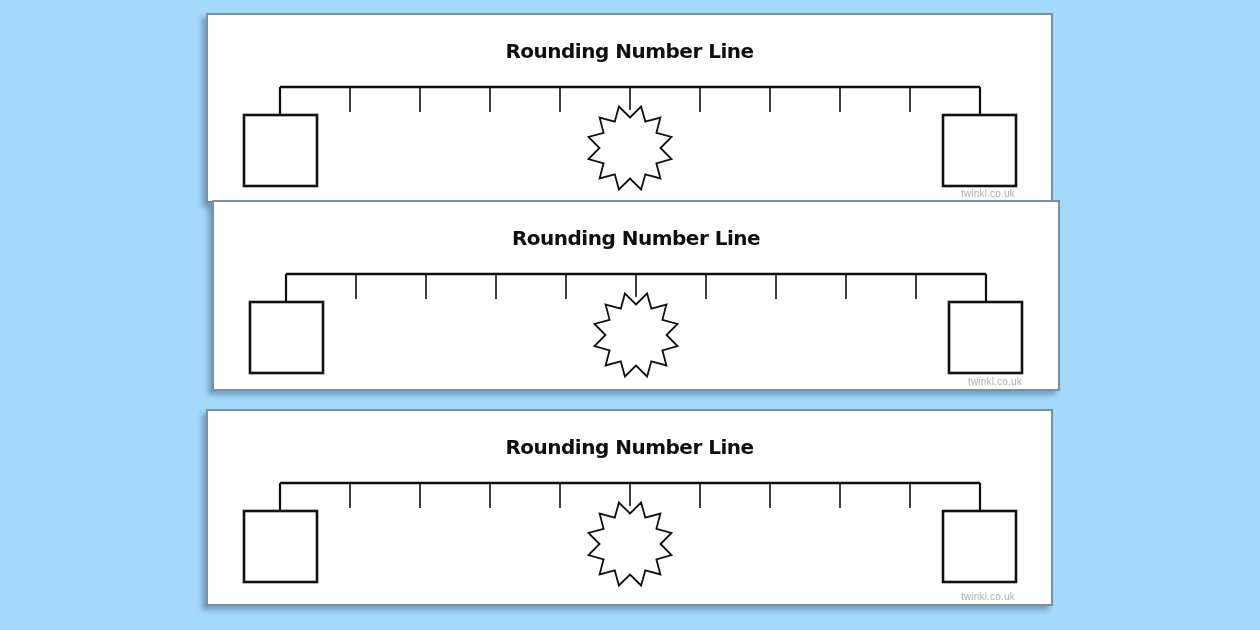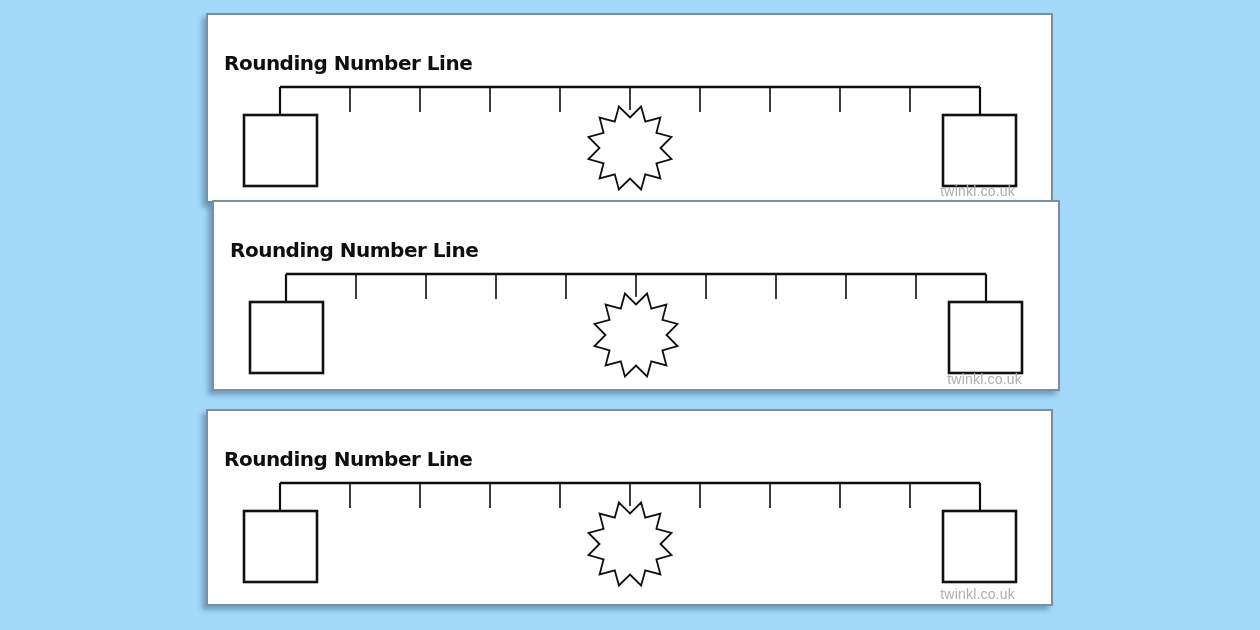--- a/index.html
+++ b/index.html
@@ -10,32 +10,32 @@
   }
   .card{
     position:absolute;box-sizing:border-box;background:#ffffff;
     border:2px solid rgba(38,76,106,.62);
     box-shadow:-4px 4px 5px rgba(47,92,128,.45);
   }
   .card-0{left:206px;top:13px;width:847px;height:190px;z-index:1;}
   .card-1{left:212px;top:200px;width:848px;height:191px;z-index:2;}
   .card-2{left:206px;top:409px;width:847px;height:197px;z-index:1;}
   .card-title{
-    position:absolute;left:0;right:0;top:20px;margin:16px;
-    text-align:left;font-size:20px;font-weight:bold;letter-spacing:-0.5px;
+    position:absolute;left:0;right:0;top:20px;margin:4px;
+    text-align:center;font-size:20px;font-weight:bold;letter-spacing:-0.5px;
     color:#0f0f0f;
   }
   svg.nl{position:absolute;left:0;top:0;display:block;}
   .nl line{stroke:#0d0d0d;}
   .nl .main{stroke-width:2.4;}
   .nl .star{fill:#ffffff;stroke:#111111;stroke-width:1.8;stroke-linejoin:miter;}
   .nl .abox{fill:#ffffff;stroke:#111111;stroke-width:2.6;}
   .watermark{
     position:absolute;right:36px;bottom:2px;
-    font-family:"Liberation Sans",sans-serif;font-size:14px;
+    font-family:"Liberation Sans",sans-serif;font-size:10px;
     color:#aeaeae;letter-spacing:.2px;
   }
 </style>
 </head>
 <body>
 
 <div class="stage" id="stage">
   <section class="card card-0">
     <div class="card-title">Rounding Number Line</div>
     <svg class="nl" width="843" height="186" viewBox="0 0 843 186">

